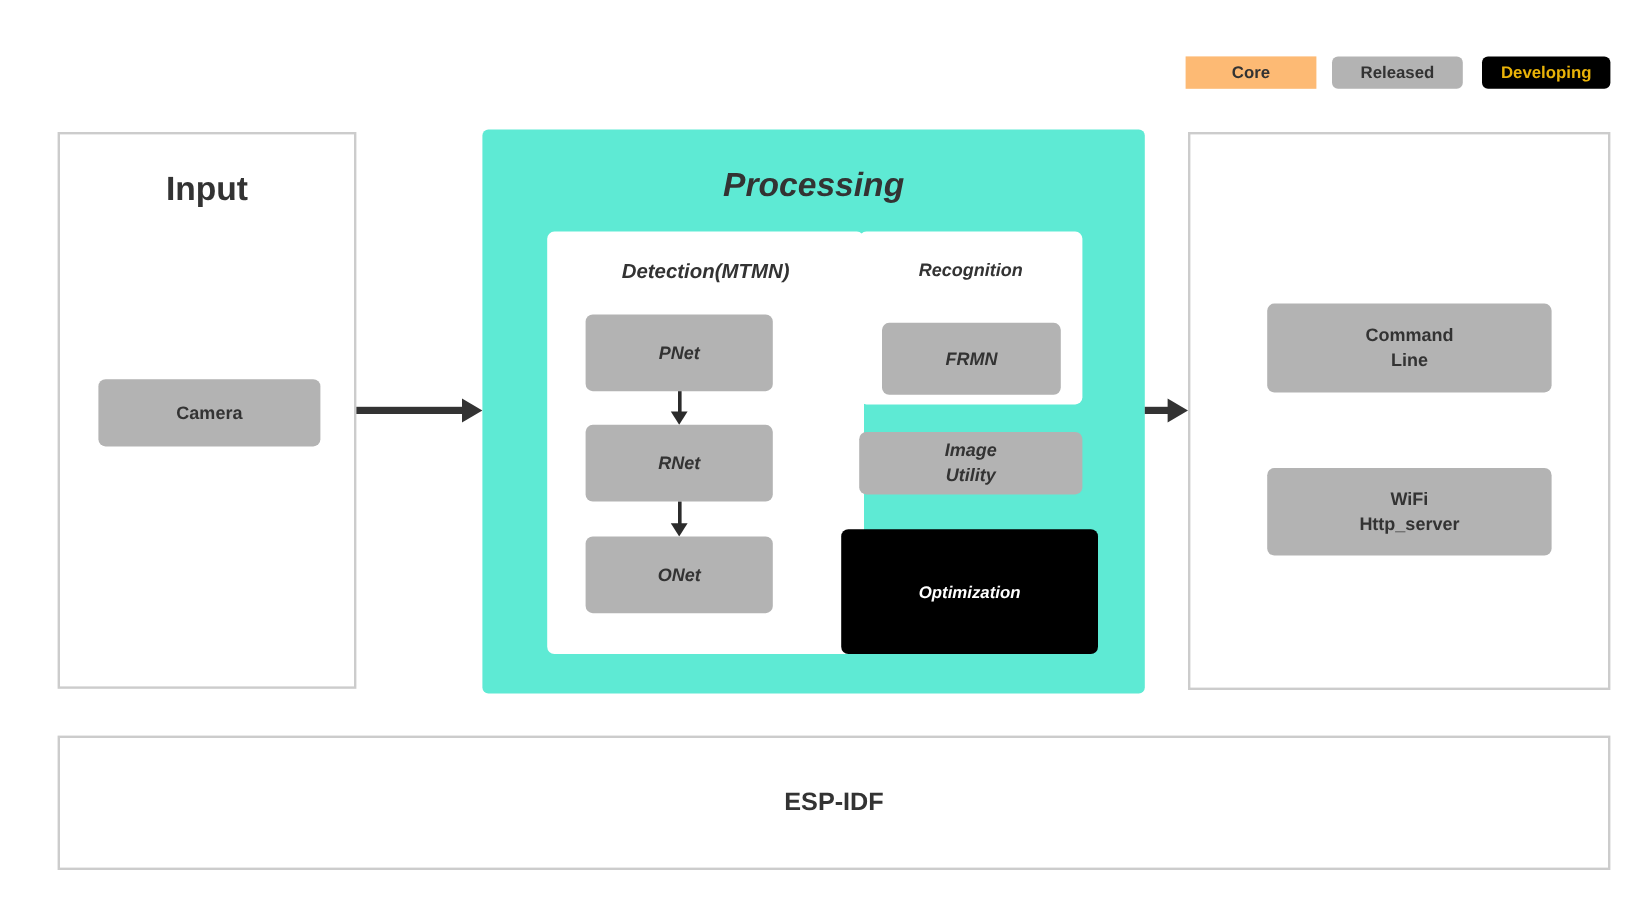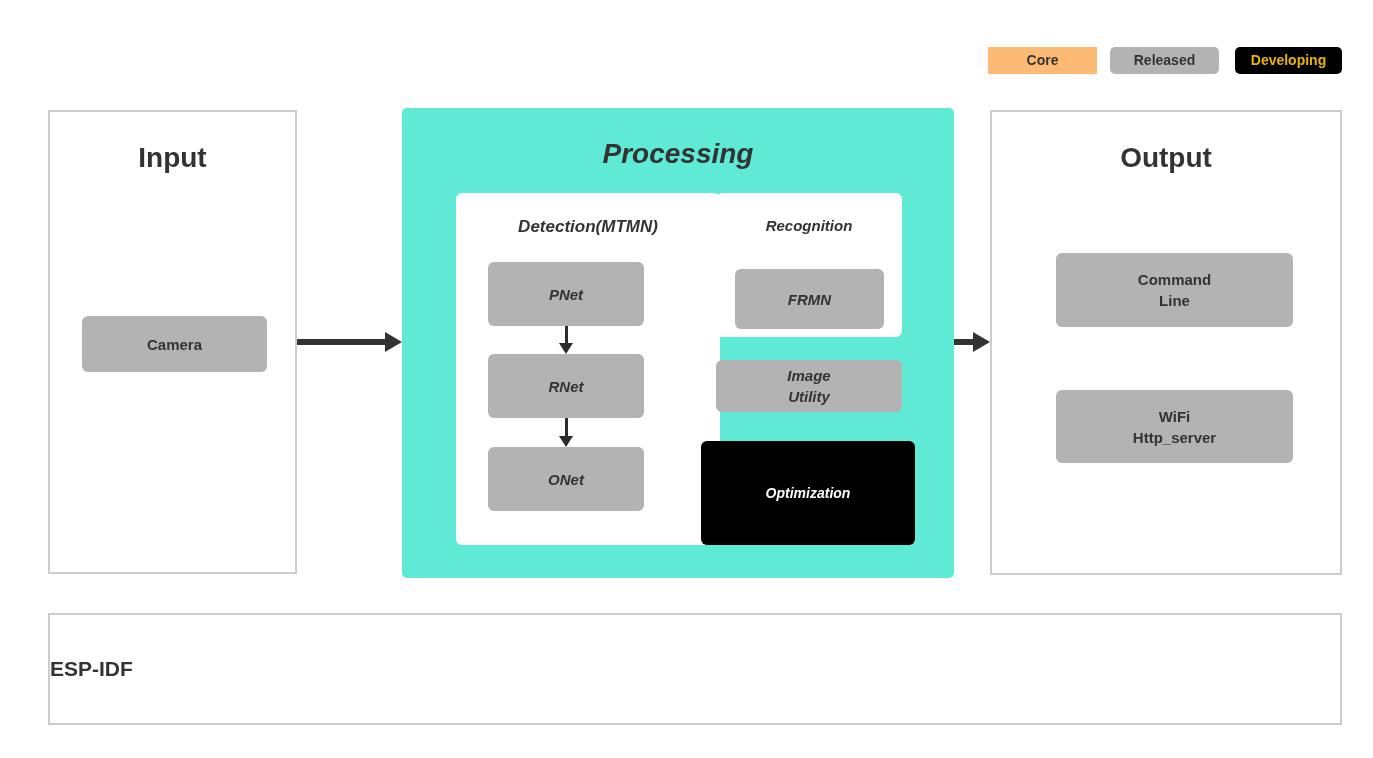--- a/index.html
+++ b/index.html
@@ -48,20 +48,21 @@
     text-align: center;
     font-size: 28px;
     color: #333333;
   }
   .espidf-title {
     position: absolute;
     top: 50%;
     left: 0;
     width: 100%;
     transform: translateY(-50%);
+    text-align: center;
     font-size: 21px;
   }
 
   
   .processing {
     position: absolute;
     left: 402px; top: 108px;
     width: 552px; height: 470px;
     background: #5eead4;
     border-radius: 5px;
@@ -211,21 +212,20 @@
 
     <div class="node node-black node-optim">Optimization</div>
   </div>
 
   <div class="harrow harrow-2">
     <div class="hline"></div>
     <div class="hhead"></div>
   </div>
 
   <div class="section section-output">
-    <div class="section-title">Output</div>
     <div class="node node-cmdline">
       <span>Command</span>
       <span>Line</span>
     </div>
     <div class="node node-wifi">
       <span>WiFi</span>
       <span>Http_server</span>
     </div>
   </div>
 

